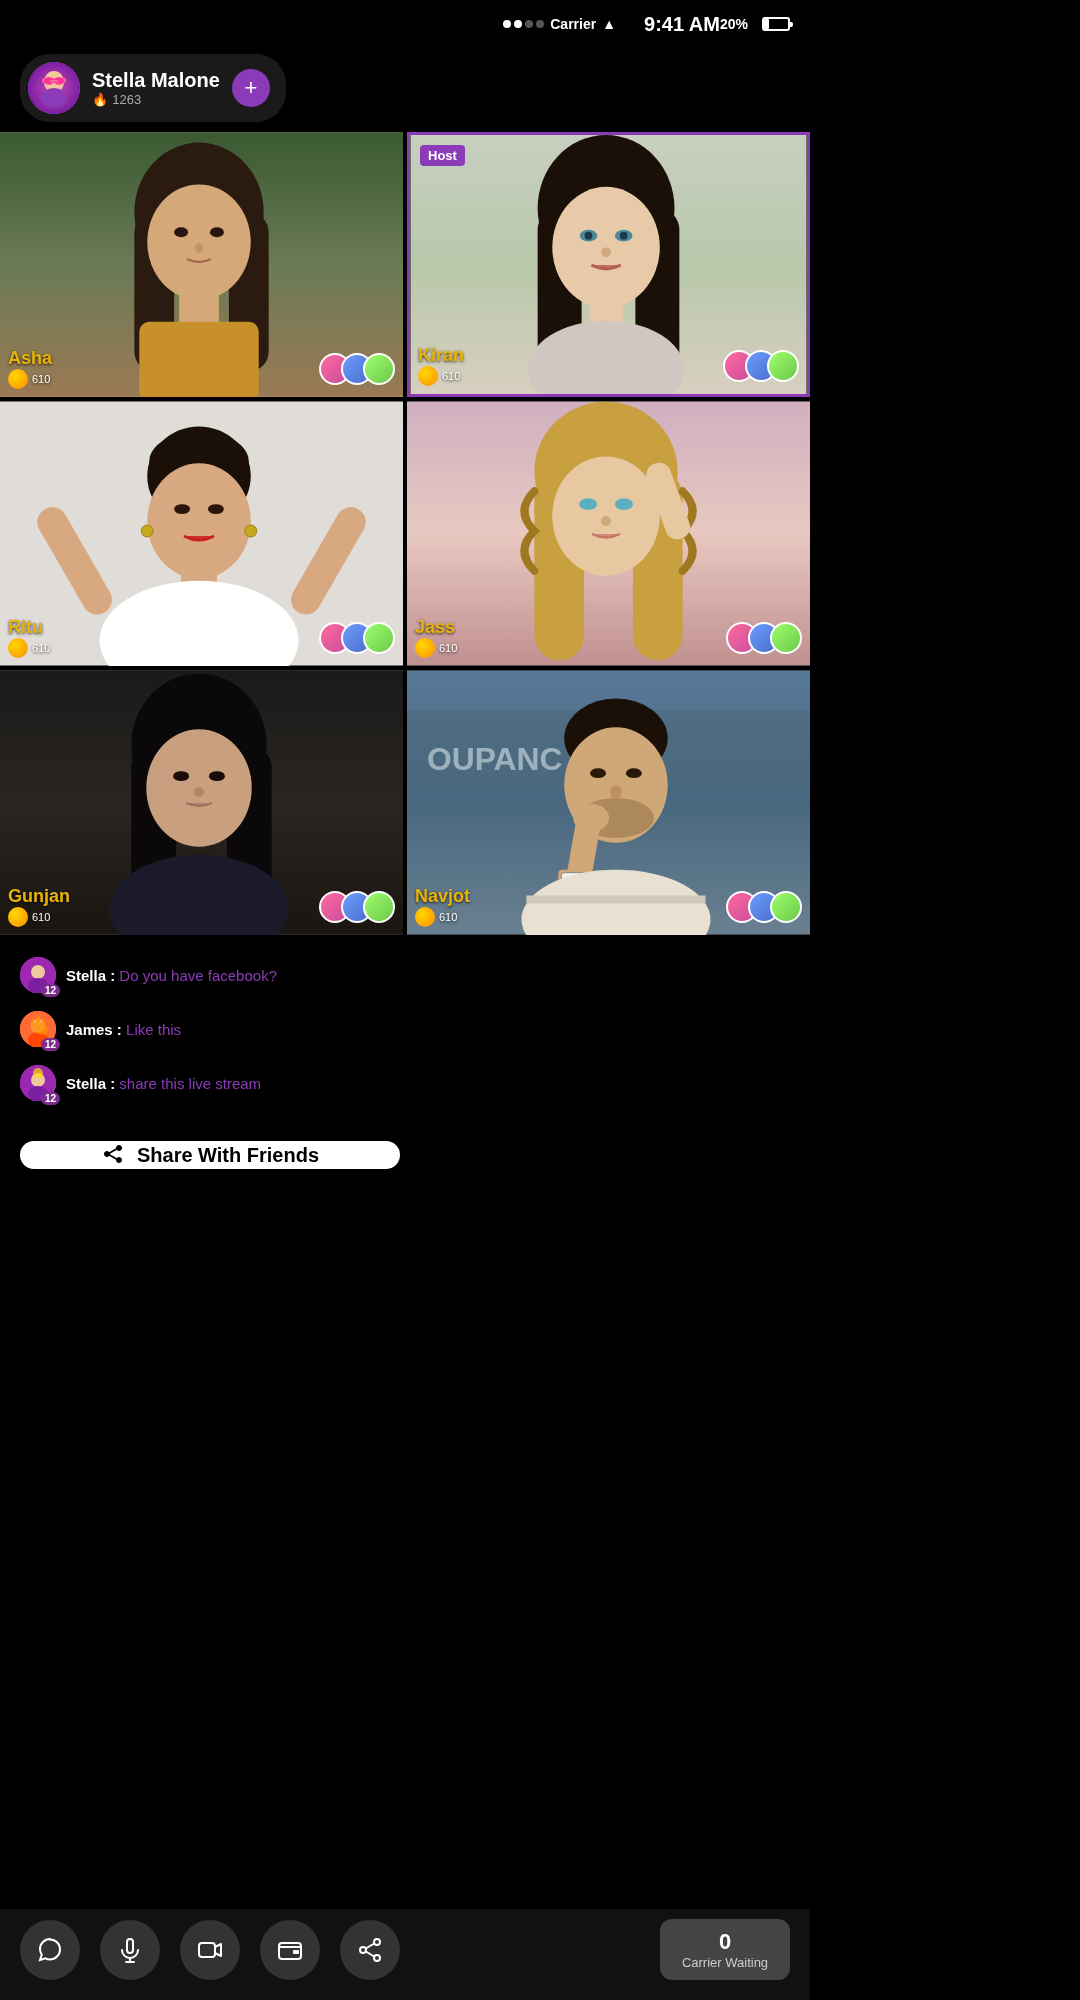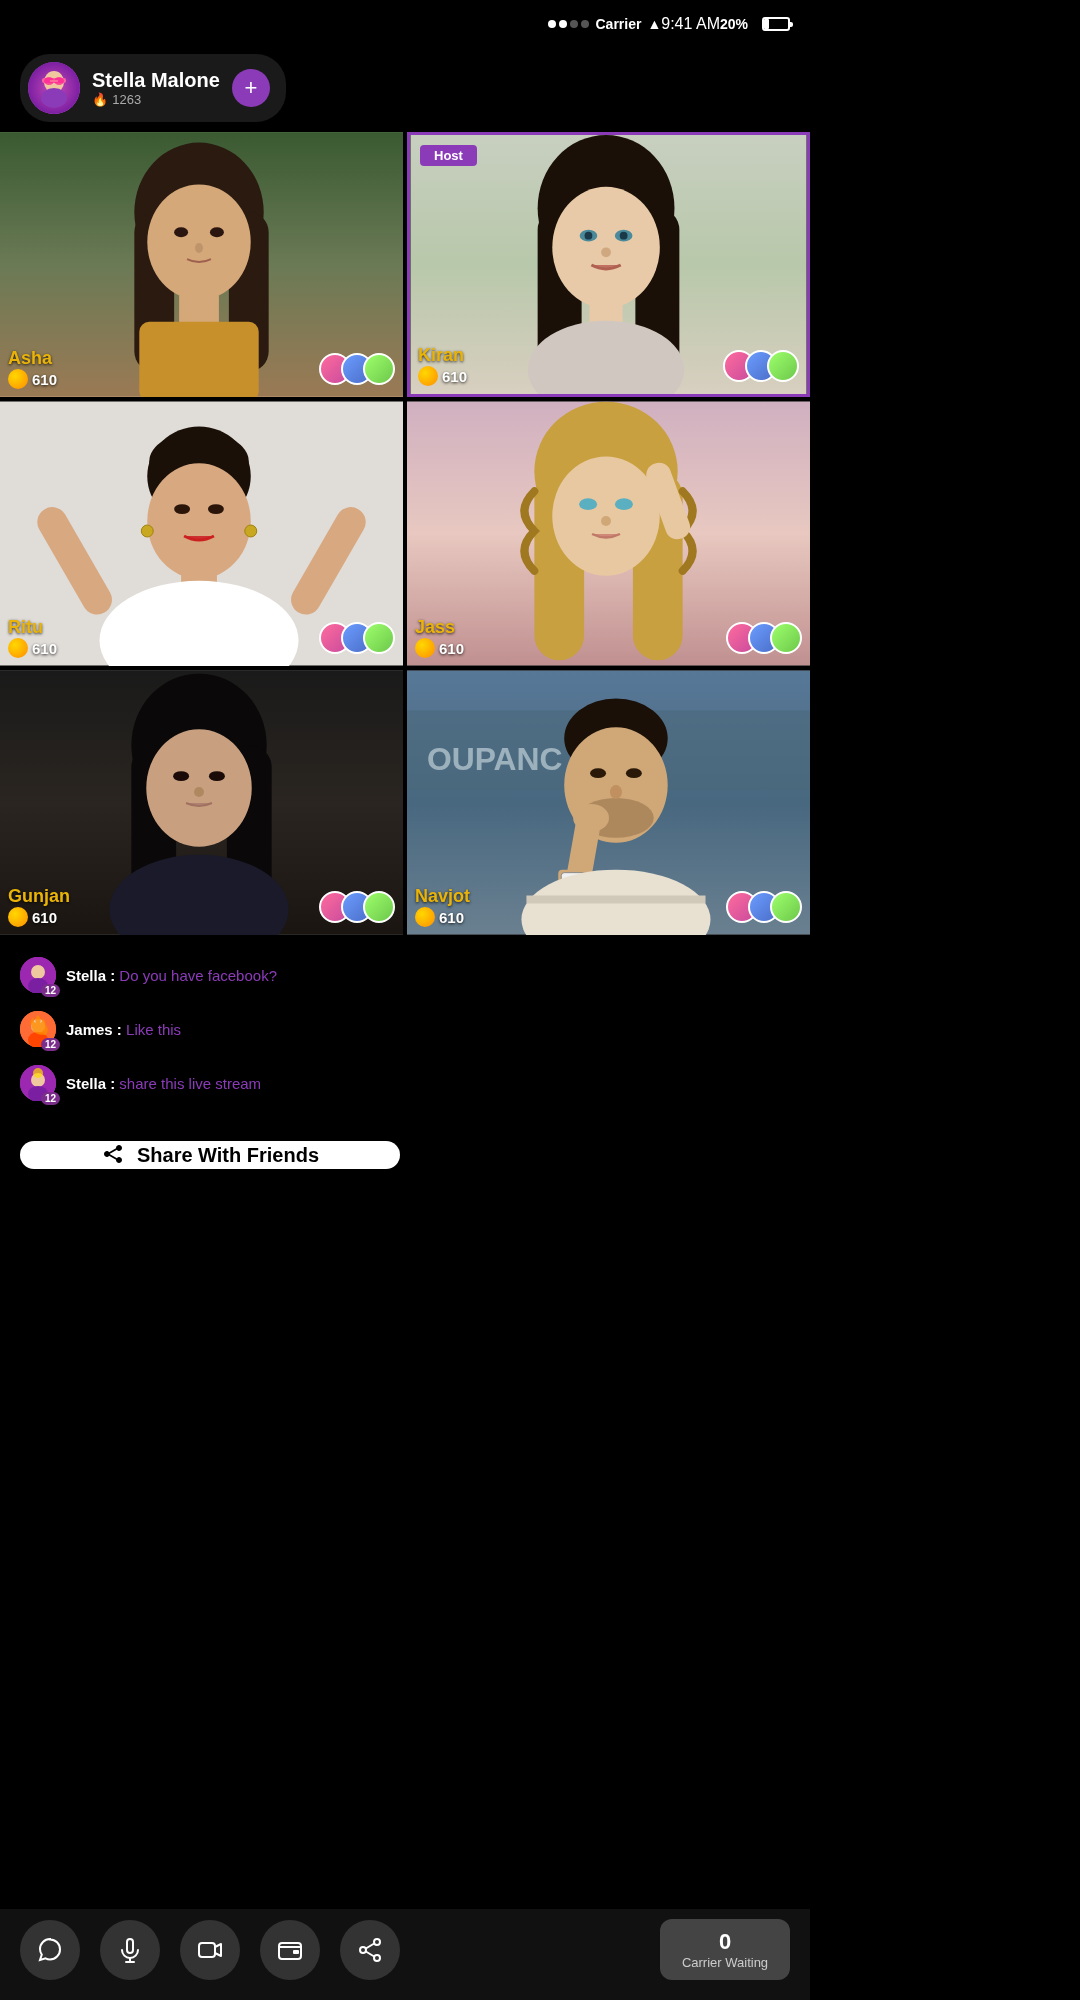--- a/index.html
+++ b/index.html
@@ -29,21 +29,21 @@
       font-size: 14px;
       font-weight: 600;
     }
     .signal-dots {
       display: flex; gap: 3px;
     }
     .dot { width: 8px; height: 8px; border-radius: 50%; }
     .dot.filled { background: #fff; }
     .dot.empty { background: #555; }
     .wifi-icon { font-size: 14px; }
-    .status-center { font-size: 16px; font-weight: 400; }
+    .status-center { font-size: 20px; font-weight: 700; margin-left: 28px; }
     .status-right {
       display: flex;
       align-items: center;
       gap: 14px;
       font-size: 14px;
       font-weight: 600;
     }
     .battery-container {
       display: flex;
       align-items: center;
@@ -139,21 +139,21 @@
     .bg-asha { background: linear-gradient(180deg, #4a6741 0%, #7a8b6a 40%, #c4a882 70%, #b8936a 100%); }
 
     .host-badge {
       position: absolute;
       top: 10px;
       left: 10px;
       background: #8B3BB8;
       color: #fff;
       font-size: 13px;
       font-weight: 600;
-      padding: 3px 14px;
+      padding: 3px 8px;
       border-radius: 4px;
     }
     .cell-bottom {
       position: absolute;
       bottom: 8px;
       left: 8px;
       right: 8px;
       display: flex;
       justify-content: space-between;
       align-items: center;
@@ -161,23 +161,23 @@
     .cell-name {
       font-size: 18px;
       font-weight: 600;
       color: #eab308;
       text-shadow: 0 1px 3px rgba(0,0,0,0.8);
     }
     .cell-score {
       display: flex;
       align-items: center;
       gap: 4px;
-      font-size: 15px;
+      font-size: 11px;
       color: #fff;
-      font-weight: 700;
+      font-weight: 400;
       text-shadow: 0 1px 3px rgba(0,0,0,0.8);
     }
     .coin-icon {
       width: 20px;
       height: 20px;
       border-radius: 50%;
       background: radial-gradient(circle at 35% 35%, #FFD700, #FF8C00);
       display: inline-block;
     }
     .avatars-stack {

